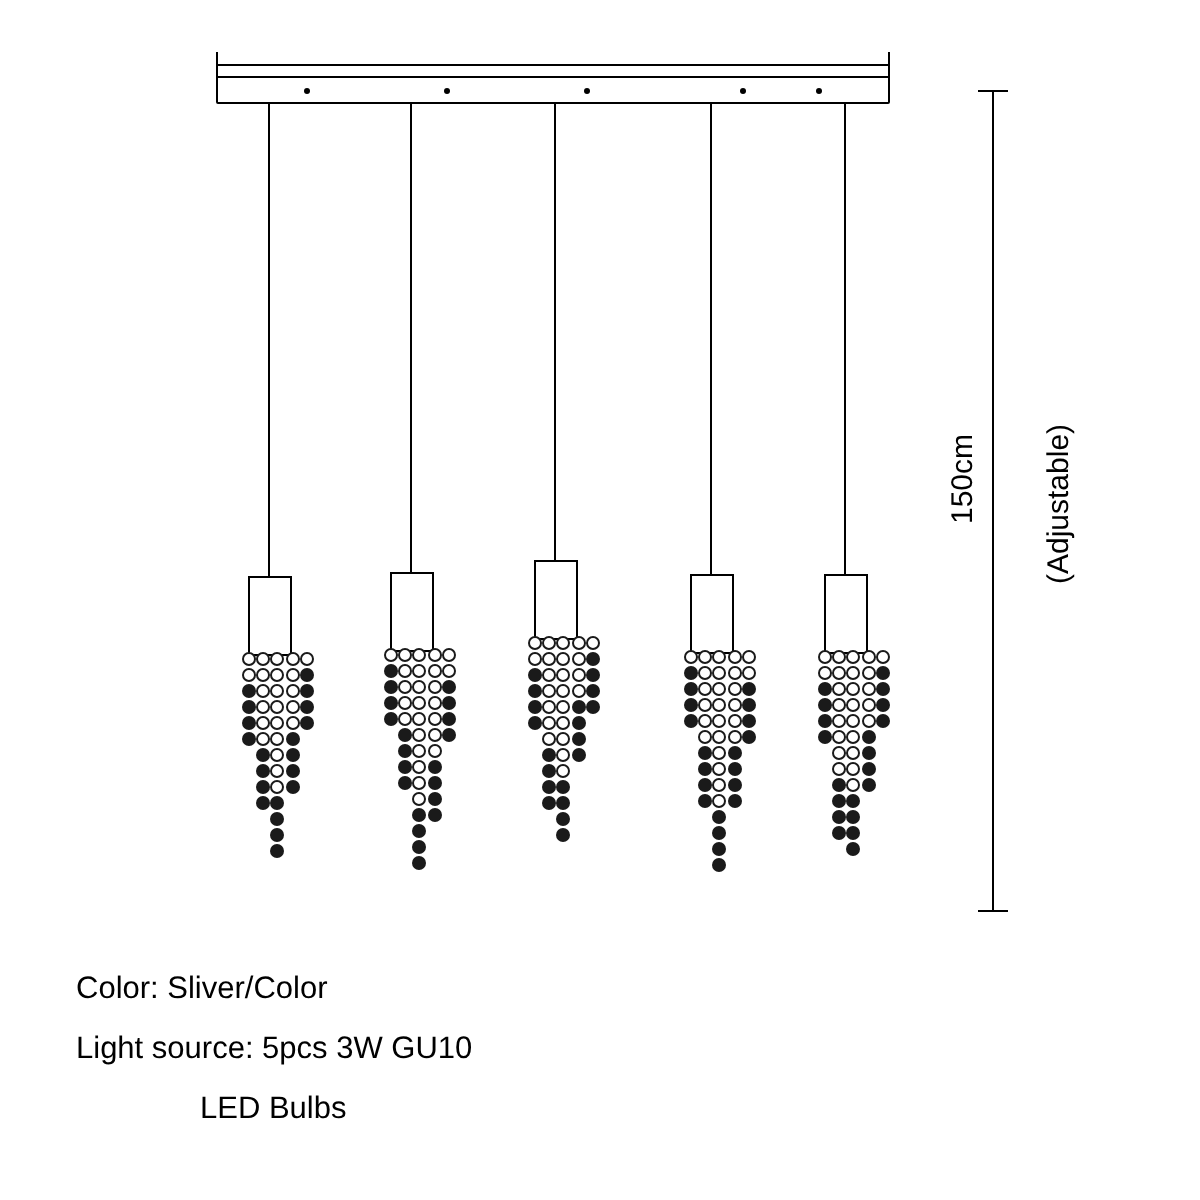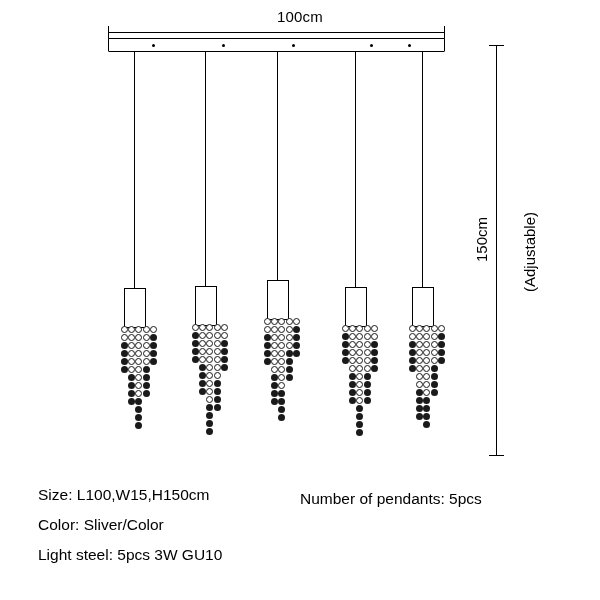--- a/index.html
+++ b/index.html
@@ -154,21 +154,20 @@
   }
   .specs-left div, .specs-right div { white-space: nowrap; }
   .indent { padding-left: 62px; }
   .indent-r { padding-left: 100px; }
 </style>
 </head>
 <body>
 
 <div id="stage">
 
-  <div class="top-dim-label">100cm</div>
   <div class="top-dim-line"></div>
   <div class="top-dim-tick left"></div>
   <div class="top-dim-tick right"></div>
 
   <div class="ceiling-plate"></div>
   <div class="plate-screw" style="left:152px"></div>
   <div class="plate-screw" style="left:222px"></div>
   <div class="plate-screw" style="left:292px"></div>
   <div class="plate-screw" style="left:370px"></div>
   <div class="plate-screw" style="left:408px"></div>
@@ -417,23 +416,22 @@
       </div>
     </div>
 
   <div class="right-dim-line"></div>
   <div class="right-dim-tick top"></div>
   <div class="right-dim-tick bottom"></div>
   <div class="vtext adjustable">(Adjustable)</div>
   <div class="vtext h150">150cm</div>
 
   <div class="specs-left">
-    <div>Size: L100,W15,H150cm</div>
     <div>Color: Sliver/Color</div>
-    <div>Light steel: 5pcs 3W GU10</div>
+    <div>Light source: 5pcs 3W GU10</div>
+    <div class="indent">LED Bulbs</div>
   </div>
 
   <div class="specs-right">
-    <div>Number of pendants: 5pcs</div>
     <div style="height:12px"></div>
   </div>
 
 </div>
 
 </body></html>

